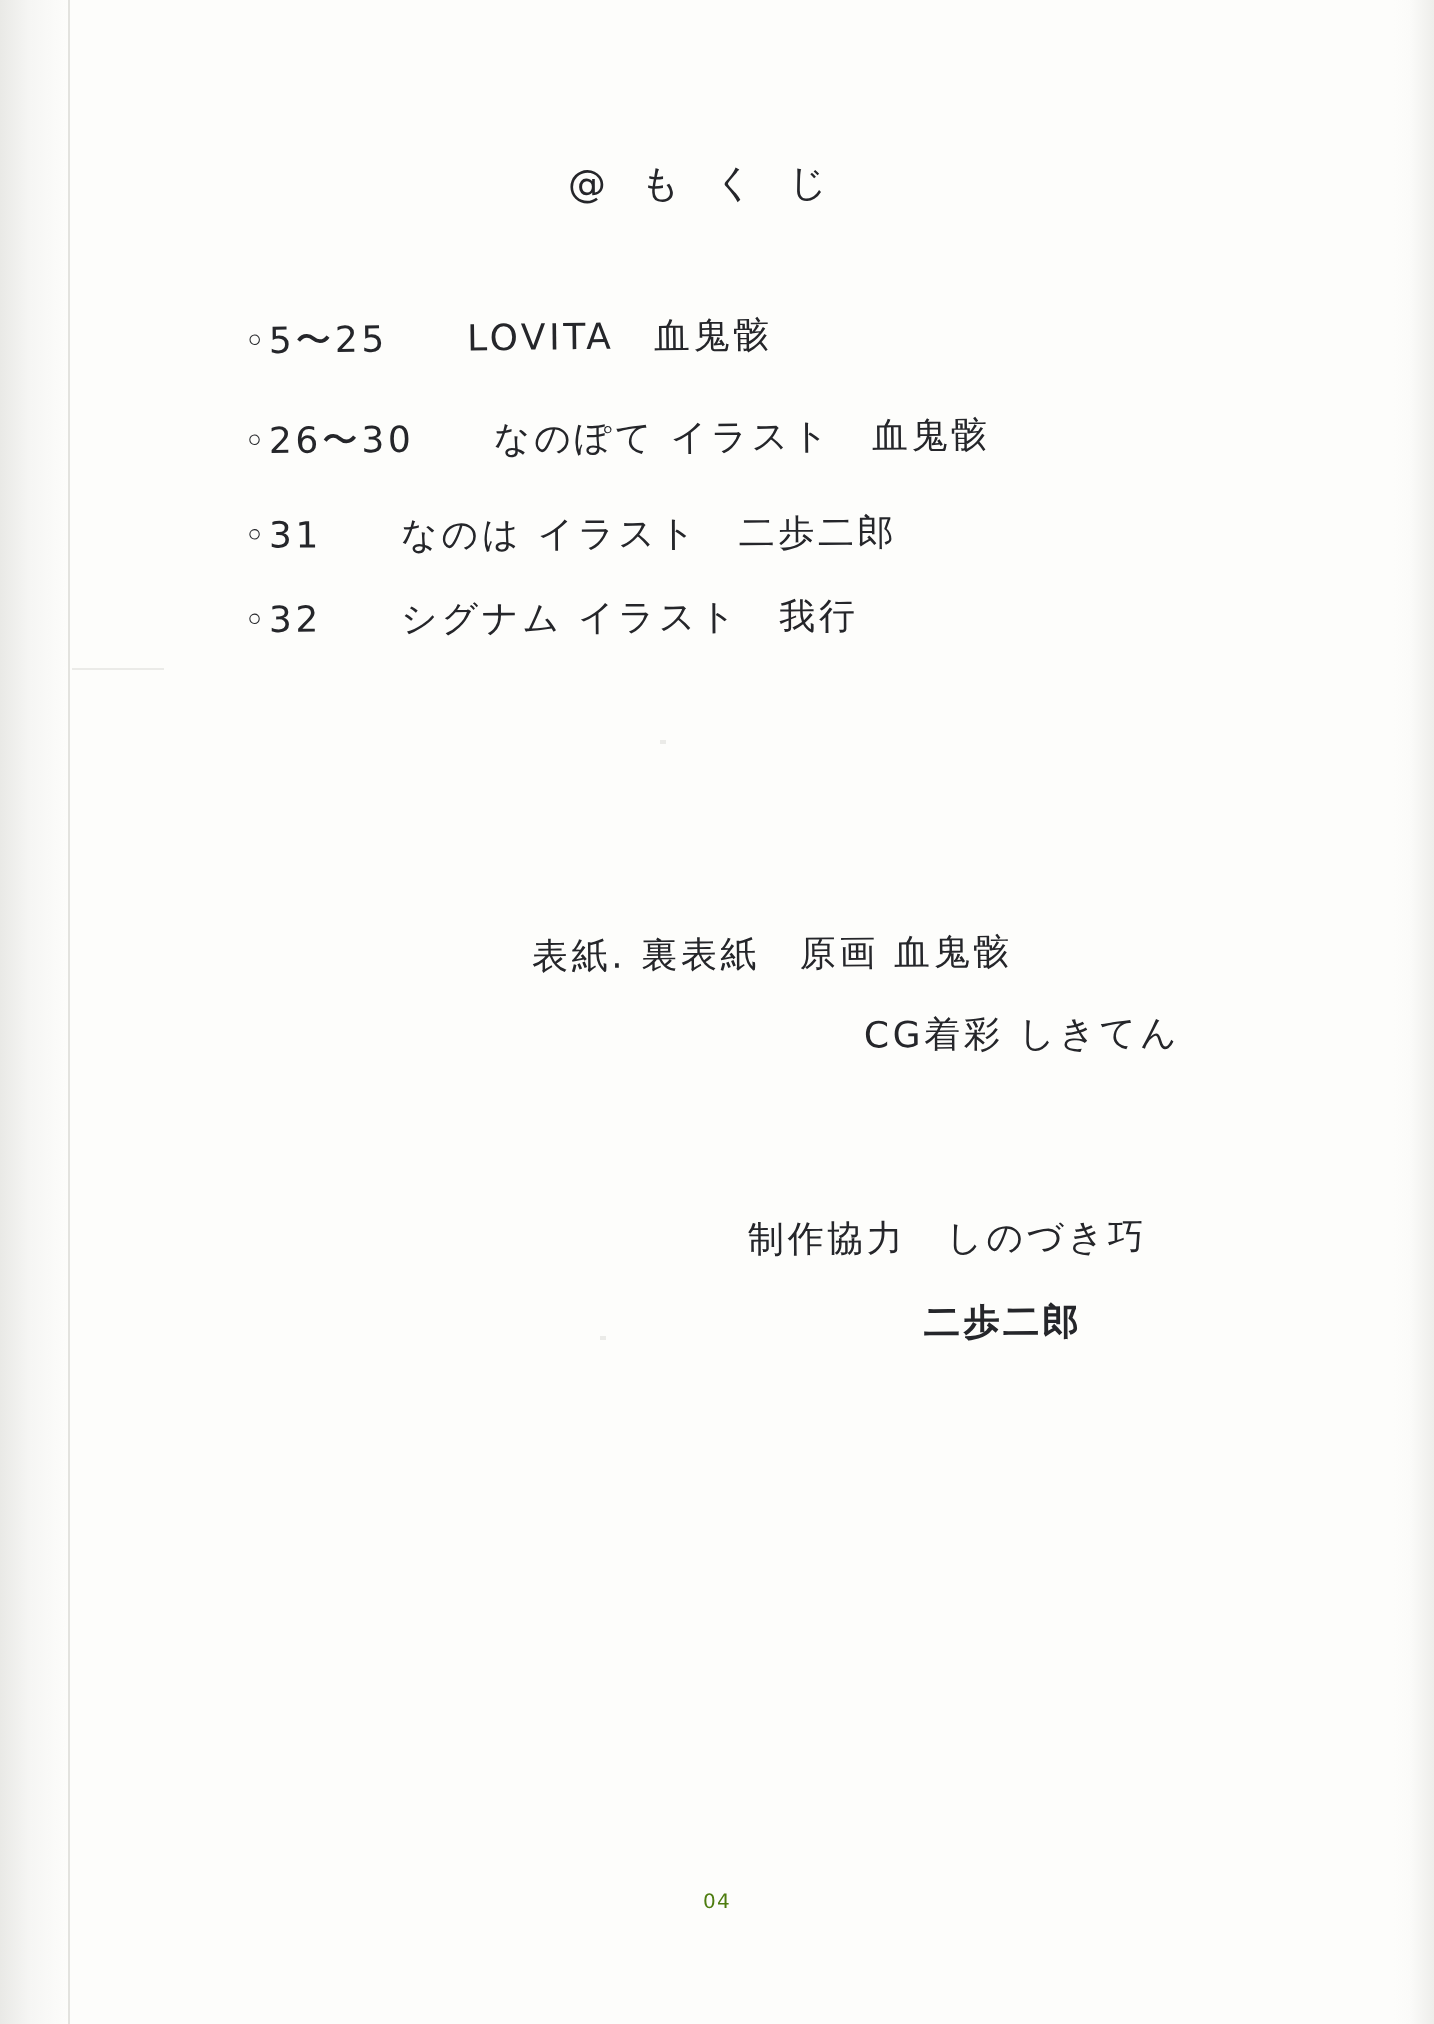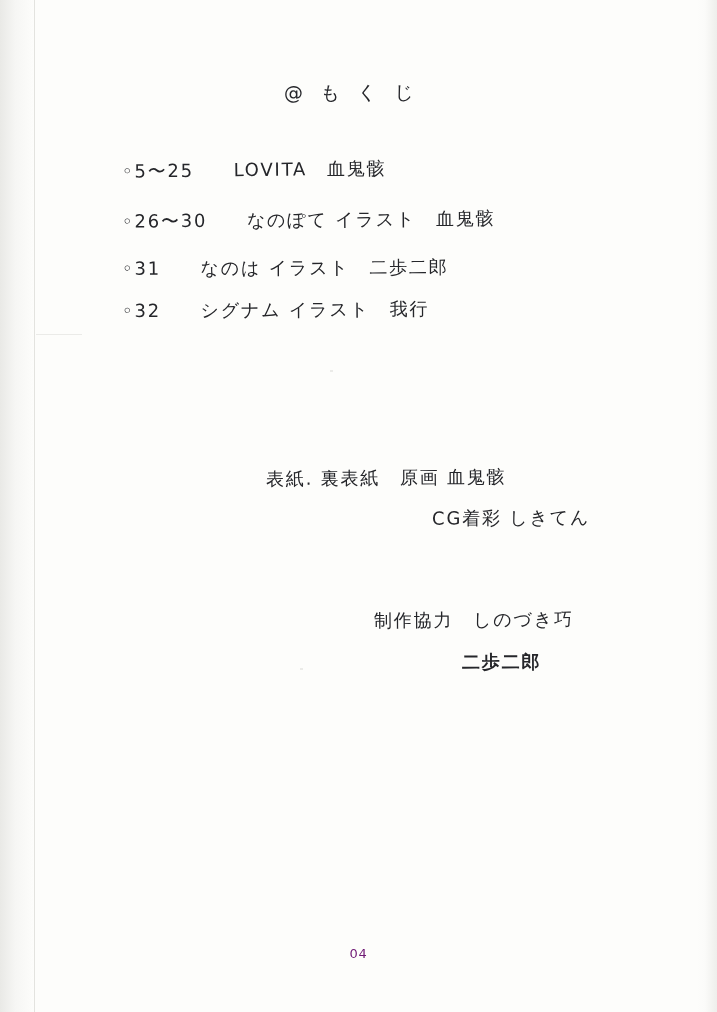--- a/index.html
+++ b/index.html
@@ -73,23 +73,23 @@
   .credit-2 { top: 508px; left: 432px; transform: rotate(-0.5deg); }
   .credit-3 { top: 610px; left: 374px; transform: rotate(-0.4deg); }
   .credit-4 { top: 652px; left: 462px; transform: rotate(-0.3deg); font-weight: bold; }
 
   .page-number {
     position: absolute;
     top: 946px;
     left: 0;
     width: 717px;
     text-align: center;
-    font-size: 13px;
+    font-size: 10px;
     font-family: "DejaVu Sans", sans-serif;
-    color: #701a75;
+    color: #4d7c0f;
     letter-spacing: 0.06em;
   }
   .smudge {
     position: absolute;
     background: #d9d9d5;
     opacity: 0.5;
   }
 </style>
 </head>
 <body>

